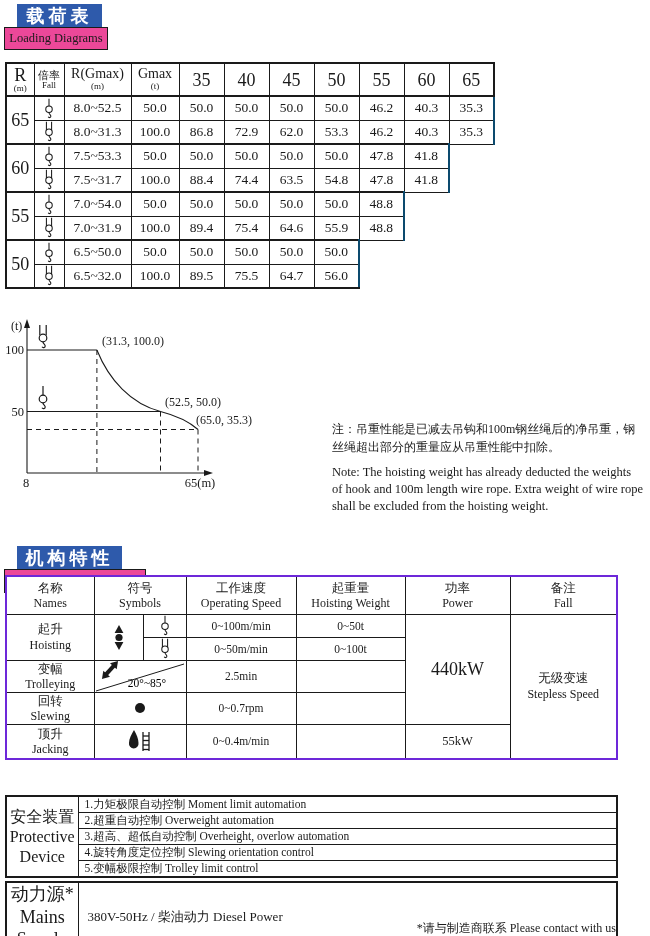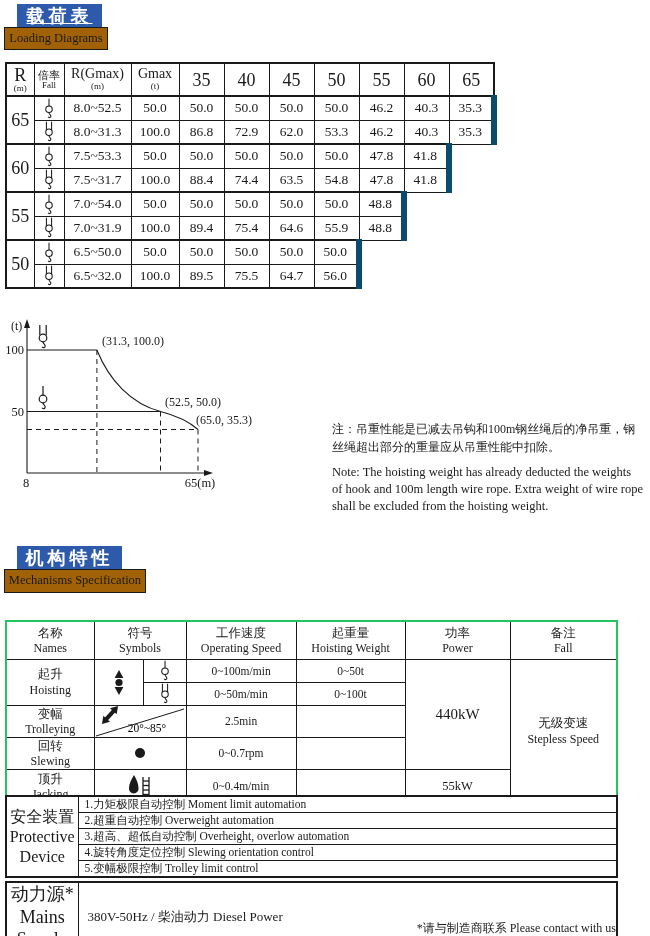--- a/index.html
+++ b/index.html
@@ -2,39 +2,39 @@
 <html><head>
 <meta charset="utf-8">
 <style>
   html,body{margin:0;padding:0;background:#e8e8e8;}
   .page{position:relative;width:650px;height:936px;background:#fff;
         font-family:"Liberation Serif","DejaVu Serif",serif;color:#1a1a1a;overflow:hidden;}
 
   
   .badge-blue{position:absolute;background:#2e5aab;color:#fff;font-weight:bold;
               font-size:18px;letter-spacing:4px;text-align:center;line-height:24px;}
-  .badge-label{position:absolute;background:#a16207;border:1px solid #1a1a1a;
+  .badge-label{position:absolute;background:#ec4899;border:1px solid #1a1a1a;
                font-size:12.5px;text-align:center;line-height:21px;}
 
   table{border-collapse:collapse;table-layout:fixed;position:absolute;background:#fff;}
   td,th{padding:0;text-align:center;vertical-align:middle;font-weight:normal;overflow:hidden;}
 
   
   .lt{left:5px;top:62px;width:488px;}
   .lt th,.lt td{border:1px solid #1a1a1a;}
   .lt thead tr{height:33px;}
   .lt tbody tr{height:24px;}
   .lt thead th{border-top:2px solid #1a1a1a;border-bottom:2px solid #1a1a1a;}
   .lt th.first{border-left:2px solid #1a1a1a;}
   .lt th.last-th{border-right:2px solid #1a1a1a;}
   .lt tr.gstart td{border-top:2px solid #1a1a1a;}
   .lt tr.last td{border-bottom:2px solid #1a1a1a;}
   .lt td.rcell{font-size:18px;border-left:2px solid #1a1a1a;}
   .lt td.r-last{border-bottom:2px solid #1a1a1a;}
-  .lt td.edge-r{border-right:6px solid #0c4a6e;margin-left:16px;}
+  .lt td.edge-r{border-right:2px solid #0c4a6e;margin-left:16px;}
   .lt td.void{border:none !important;background:transparent;}
   .lt td.val,.lt td.range,.lt td.gmax{font-size:13.5px;}
   .h-big{font-size:18px;line-height:1;}
   .h-mid{font-size:14px;line-height:1.05;}
   .h-zh{font-size:11px;line-height:1.1;}
   .h-sm{font-size:9px;line-height:1.1;}
   .hook-ic{height:21px;width:14px;display:block;margin:0 auto;}
 
   
   .chart{position:absolute;left:3px;top:316px;}
@@ -42,21 +42,21 @@
   .chart .ln{stroke:#1a1a1a;stroke-width:1.1;fill:none;}
   .chart .dash{stroke:#1a1a1a;stroke-width:1;fill:none;stroke-dasharray:5,4;}
   .chart .fl{fill:#1a1a1a;stroke:none;}
   .chart .hk{stroke:#1a1a1a;stroke-width:1.2;fill:none;}
 
   .notes{position:absolute;left:332px;top:420px;width:312px;}
   .notes .zh{font-size:12px;line-height:1.5;}
   .notes .en{font-size:12.5px;line-height:1.35;margin-top:8px;}
 
   
-  .mech{left:5px;top:620px;width:611px;border:2px solid #22c55e;}
+  .mech{left:5px;top:575px;width:611px;border:2px solid #6d28d9;}
   .mech th,.mech td{border:1px solid #1a1a1a;}
   .mech tr.h-head{height:38px;}
   .mech tr.h-sub{height:23px;}
   .mech tr.h-std{height:32px;}
   .mech tr.h-jack{height:34px;}
   .zh{font-size:12.5px;line-height:1.3;}
   .en{font-size:12px;line-height:1.25;}
   .v{font-size:11.5px;}
   .sym-svg{display:block;margin:0 auto;}
 
@@ -71,21 +71,21 @@
   .mains tr{height:42px;}
   .mains td.pname{font-size:18px;line-height:1.25;}
   .mains td.mval{text-align:left;padding-left:9px;font-size:13px;}
   .footer{position:absolute;left:0;top:920px;width:616px;text-align:right;font-size:12px;}
 </style>
 </head>
 <body>
 
 <div class="page">
 
-  <div class="badge-blue" style="left:17px;top:4px;width:85px;height:30px;text-decoration:underline;">载荷表</div>
+  <div class="badge-blue" style="left:17px;top:4px;width:85px;height:30px;">载荷表</div>
   <div class="badge-label" style="left:4px;top:27px;width:102px;height:21px;">Loading Diagrams</div>
 
   <table class="lt">
     <colgroup>
       <col style="width:28px">
         <col style="width:30px">
         <col style="width:67px">
         <col style="width:48px">
       <col style="width:45px">
         <col style="width:45px">
@@ -394,21 +394,21 @@
             <svg class="hook-ic" viewBox="0 0 16 26">
     <g stroke="#1a1a1a" stroke-width="1.3" fill="none">
       <line x1="8" y1="1" x2="8" y2="10.2"></line>
       <circle cx="8" cy="14" r="4"></circle>
       <path d="M8 18 C8 20.5 10.3 20.8 10.3 22.6 C10.3 24.4 7.8 24.9 7 23.3"></path>
     </g>
   </svg>
           </td>
       <td class="v">0~100m/min</td>
       <td class="v">0~50t</td>
-      <td rowspan="4" class="v" style="font-size:15px">440kW</td>
+      <td rowspan="4" class="v" style="font-size:18px">440kW</td>
       <td rowspan="5">
         <div class="zh">无级变速</div>
         <div class="en">Stepless Speed</div>
           </td>
     </tr>
     <tr class="h-sub">
       <td>
             <svg class="hook-ic" viewBox="0 0 16 26">
     <g stroke="#1a1a1a" stroke-width="1.3" fill="none">
       <line x1="4.8" y1="1" x2="4.8" y2="11.5"></line>

